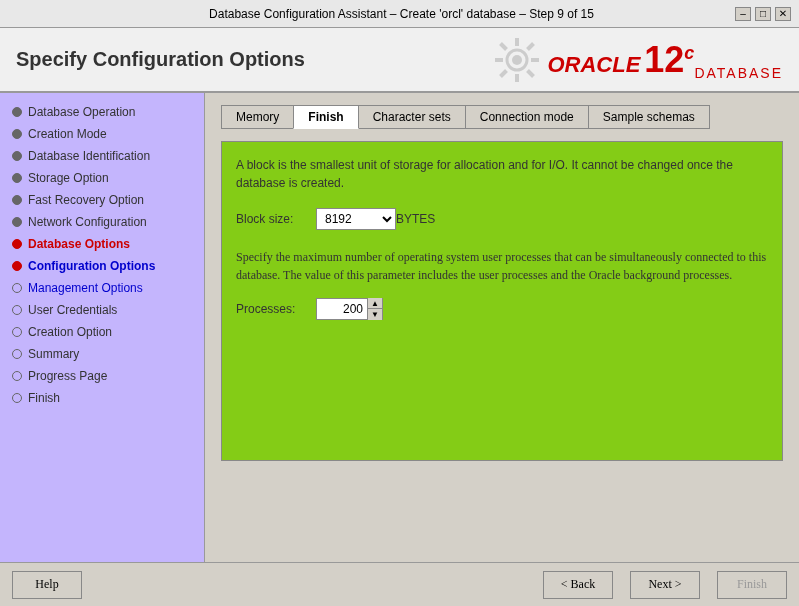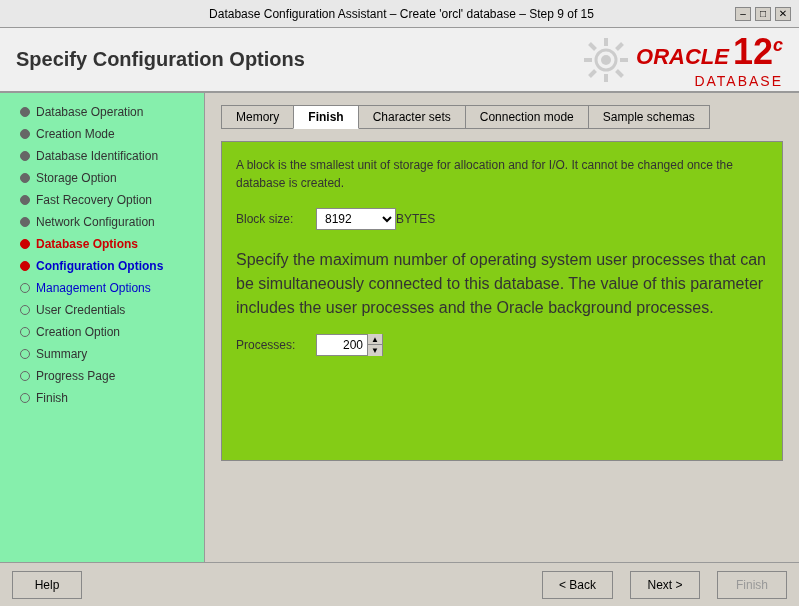--- a/index.html
+++ b/index.html
@@ -84,23 +84,23 @@
     
     .main-container {
       display: flex;
       height: calc(606px - 28px - 65px - 44px);
       background: #d4d0c8;
     }
 
     
     .sidebar {
       width: 205px;
-      background: #86efac;
+      background: #c4b5fd;
       border-right: 1px solid #999;
-      padding: 8px 12px;
+      padding: 8px 4px;
       overflow-y: auto;
     }
     .sidebar-item {
       padding: 4px 8px 4px 24px;
       font-size: 12px;
       color: #333;
       display: flex;
       align-items: center;
       gap: 6px;
       cursor: pointer;
@@ -195,24 +195,25 @@
       background: #fff;
       width: 80px;
       height: 22px;
     }
     .form-unit {
       font-size: 12px;
       color: #333;
     }
 
     .processes-desc {
-      font-size: 16px;
+      font-size: 12px;
       color: #333;
       line-height: 1.5;
       margin-bottom: 14px;
+      font-family: Liberation Serif, serif;
     }
 
     .spinner-input {
       display: flex;
       align-items: center;
       border: 1px solid #888;
       background: #fff;
       height: 22px;
     }
     .spinner-input input {
@@ -267,38 +268,39 @@
       padding-left: 28px;
     }
     .footer-btn {
       padding: 4px 16px;
       font-size: 12px;
       border: 1px solid #888;
       background: #d4d0c8;
       cursor: pointer;
       min-width: 70px;
       height: 28px;
+      font-family: Liberation Serif, serif;
     }
     .footer-btn:disabled, .footer-btn.disabled {
       color: #999;
       cursor: default;
     }
 
     .oracle-logo-area {
       display: flex;
       align-items: center;
       gap: 4px;
     }
     .gear-svg {
       opacity: 0.5;
     }
 
     .oracle-brand {
       display: flex;
-      flex-direction: column;
+      flex-direction: row;
       align-items: flex-end;
     }
   </style>
 </head>
 <body>
 
 <div class="title-bar">
   <div style="width:60px"></div>
   <div class="title-bar-text">Database Configuration Assistant – Create 'orcl' database – Step 9 of 15</div>
   <div class="title-bar-buttons">

